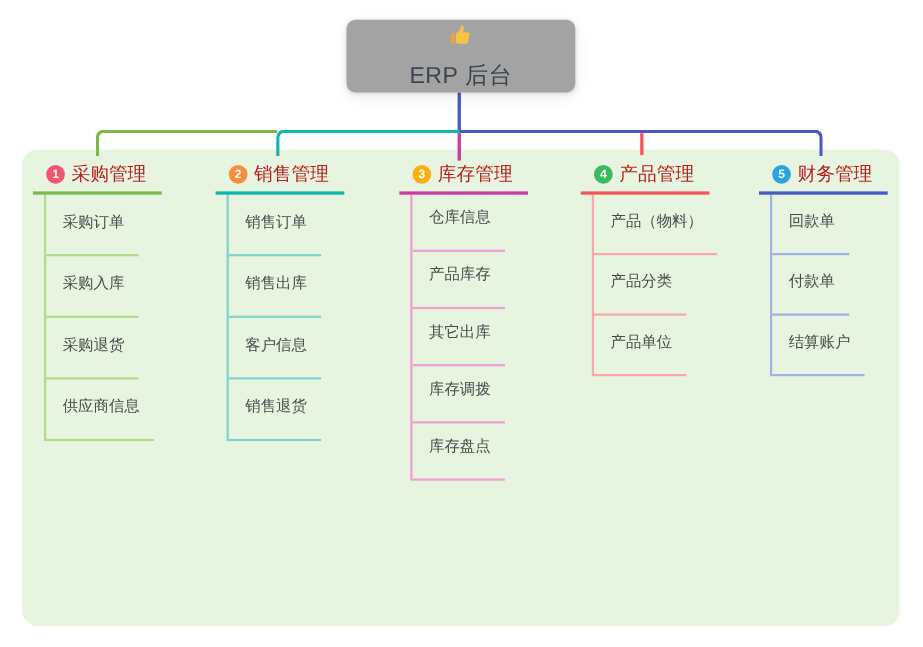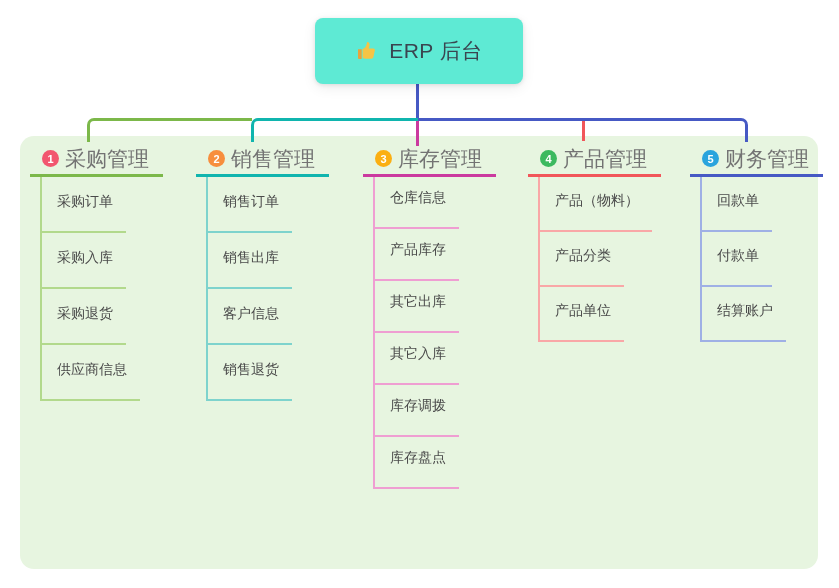--- a/index.html
+++ b/index.html
@@ -6,23 +6,23 @@
   html,body { width:839px; height:588px; background:#ffffff; overflow:hidden;
               font-family:"Liberation Sans","DejaVu Sans",sans-serif; }
   #canvas { position:relative; width:839px; height:588px; }
 
   
   .panel { position:absolute; left:20px; top:136px; width:798px; height:433px;
            border-radius:14px; }
 
   
   .root-card { position:absolute; left:315px; top:18px; width:208px; height:66px;
-               background:#5eead4; border-radius:8px;
+               background:#a3a3a3; border-radius:8px;
                box-shadow:0 1px 4px rgba(0,0,0,.10), 0 4px 14px rgba(0,0,0,.07);
-               display:flex; align-items:center; justify-content:center; gap:10px; }
+               display:flex; align-items:center; justify-content:center; gap:10px;flex-direction:column; }
   .root-title { font-size:21px; letter-spacing:.5px; }
 
   
   .conn { position:absolute; }
   .elbow-left  { left:87px;  top:118px; width:165px; height:24px;
                  border-left:3px solid; border-top:3px solid; border-top-left-radius:7px; }
   .elbow-left2 { left:251px; top:118px; width:167px; height:24px;
                  border-left:3px solid; border-top:3px solid; border-top-left-radius:7px; }
   .elbow-right { left:418px; top:118px; width:330px; height:24px;
                  border-right:3px solid; border-top:3px solid; border-top-right-radius:7px; }
@@ -32,21 +32,21 @@
   .root-line { left:416px; top:84px; width:3px; height:37px; }
 
   
   .branch { position:absolute; top:146px; }
   .b0{left:30px;} .b1{left:196px;} .b2{left:363px;} .b3{left:528px;} .b4{left:690px;}
   .head { display:inline-flex; align-items:center; gap:6px; height:31px;
           padding:0 14px 3px 12px; border-bottom:3px solid; min-width:116px; }
   .badge { width:17px; height:17px; border-radius:50%; color:#fff; font-size:11px;
            font-weight:bold; display:flex; align-items:center; justify-content:center;
            flex:0 0 17px; }
-  .head-label { font-size:21px; color:#737373; white-space:nowrap; }
+  .head-label { font-size:17px; color:#b91c1c; white-space:nowrap; }
   .subs { margin-left:10px; border-left:2px solid; }
   .item { display:flex; align-items:flex-end; width:fit-content; height:56px;
           padding:0 13px 20px 15px; border-bottom:2px solid;
           font-size:14px; color:#4a4a4a; white-space:nowrap; }
   .b2 .item { height:52px; }
   .b3 .item, .b4 .item { height:55px; }
 </style>
 </head>
 <body>
 
@@ -99,21 +99,20 @@
 
   <div class="branch b2">
     <div class="head" style="border-bottom-color: rgb(203, 58, 159);">
       <span class="badge" style="background-color: rgb(251, 175, 18);">3</span>
       <span class="head-label">库存管理</span>
     </div>
     <div class="subs" style="border-left-color: rgb(239, 158, 210);">
       <div class="item" style="border-bottom-color: rgb(239, 158, 210);">仓库信息</div>
       <div class="item" style="border-bottom-color: rgb(239, 158, 210);">产品库存</div>
       <div class="item" style="border-bottom-color: rgb(239, 158, 210);">其它出库</div>
-      <div class="item" style="border-bottom-color: rgb(239, 158, 210);">其它入库</div>
       <div class="item" style="border-bottom-color: rgb(239, 158, 210);">库存调拨</div>
       <div class="item" style="border-bottom-color: rgb(239, 158, 210);">库存盘点</div>
     </div>
   </div>
 
   <div class="branch b3">
     <div class="head" style="border-bottom-color: rgb(241, 86, 90);">
       <span class="badge" style="background-color: rgb(60, 185, 95);">4</span>
       <span class="head-label">产品管理</span>
     </div>

